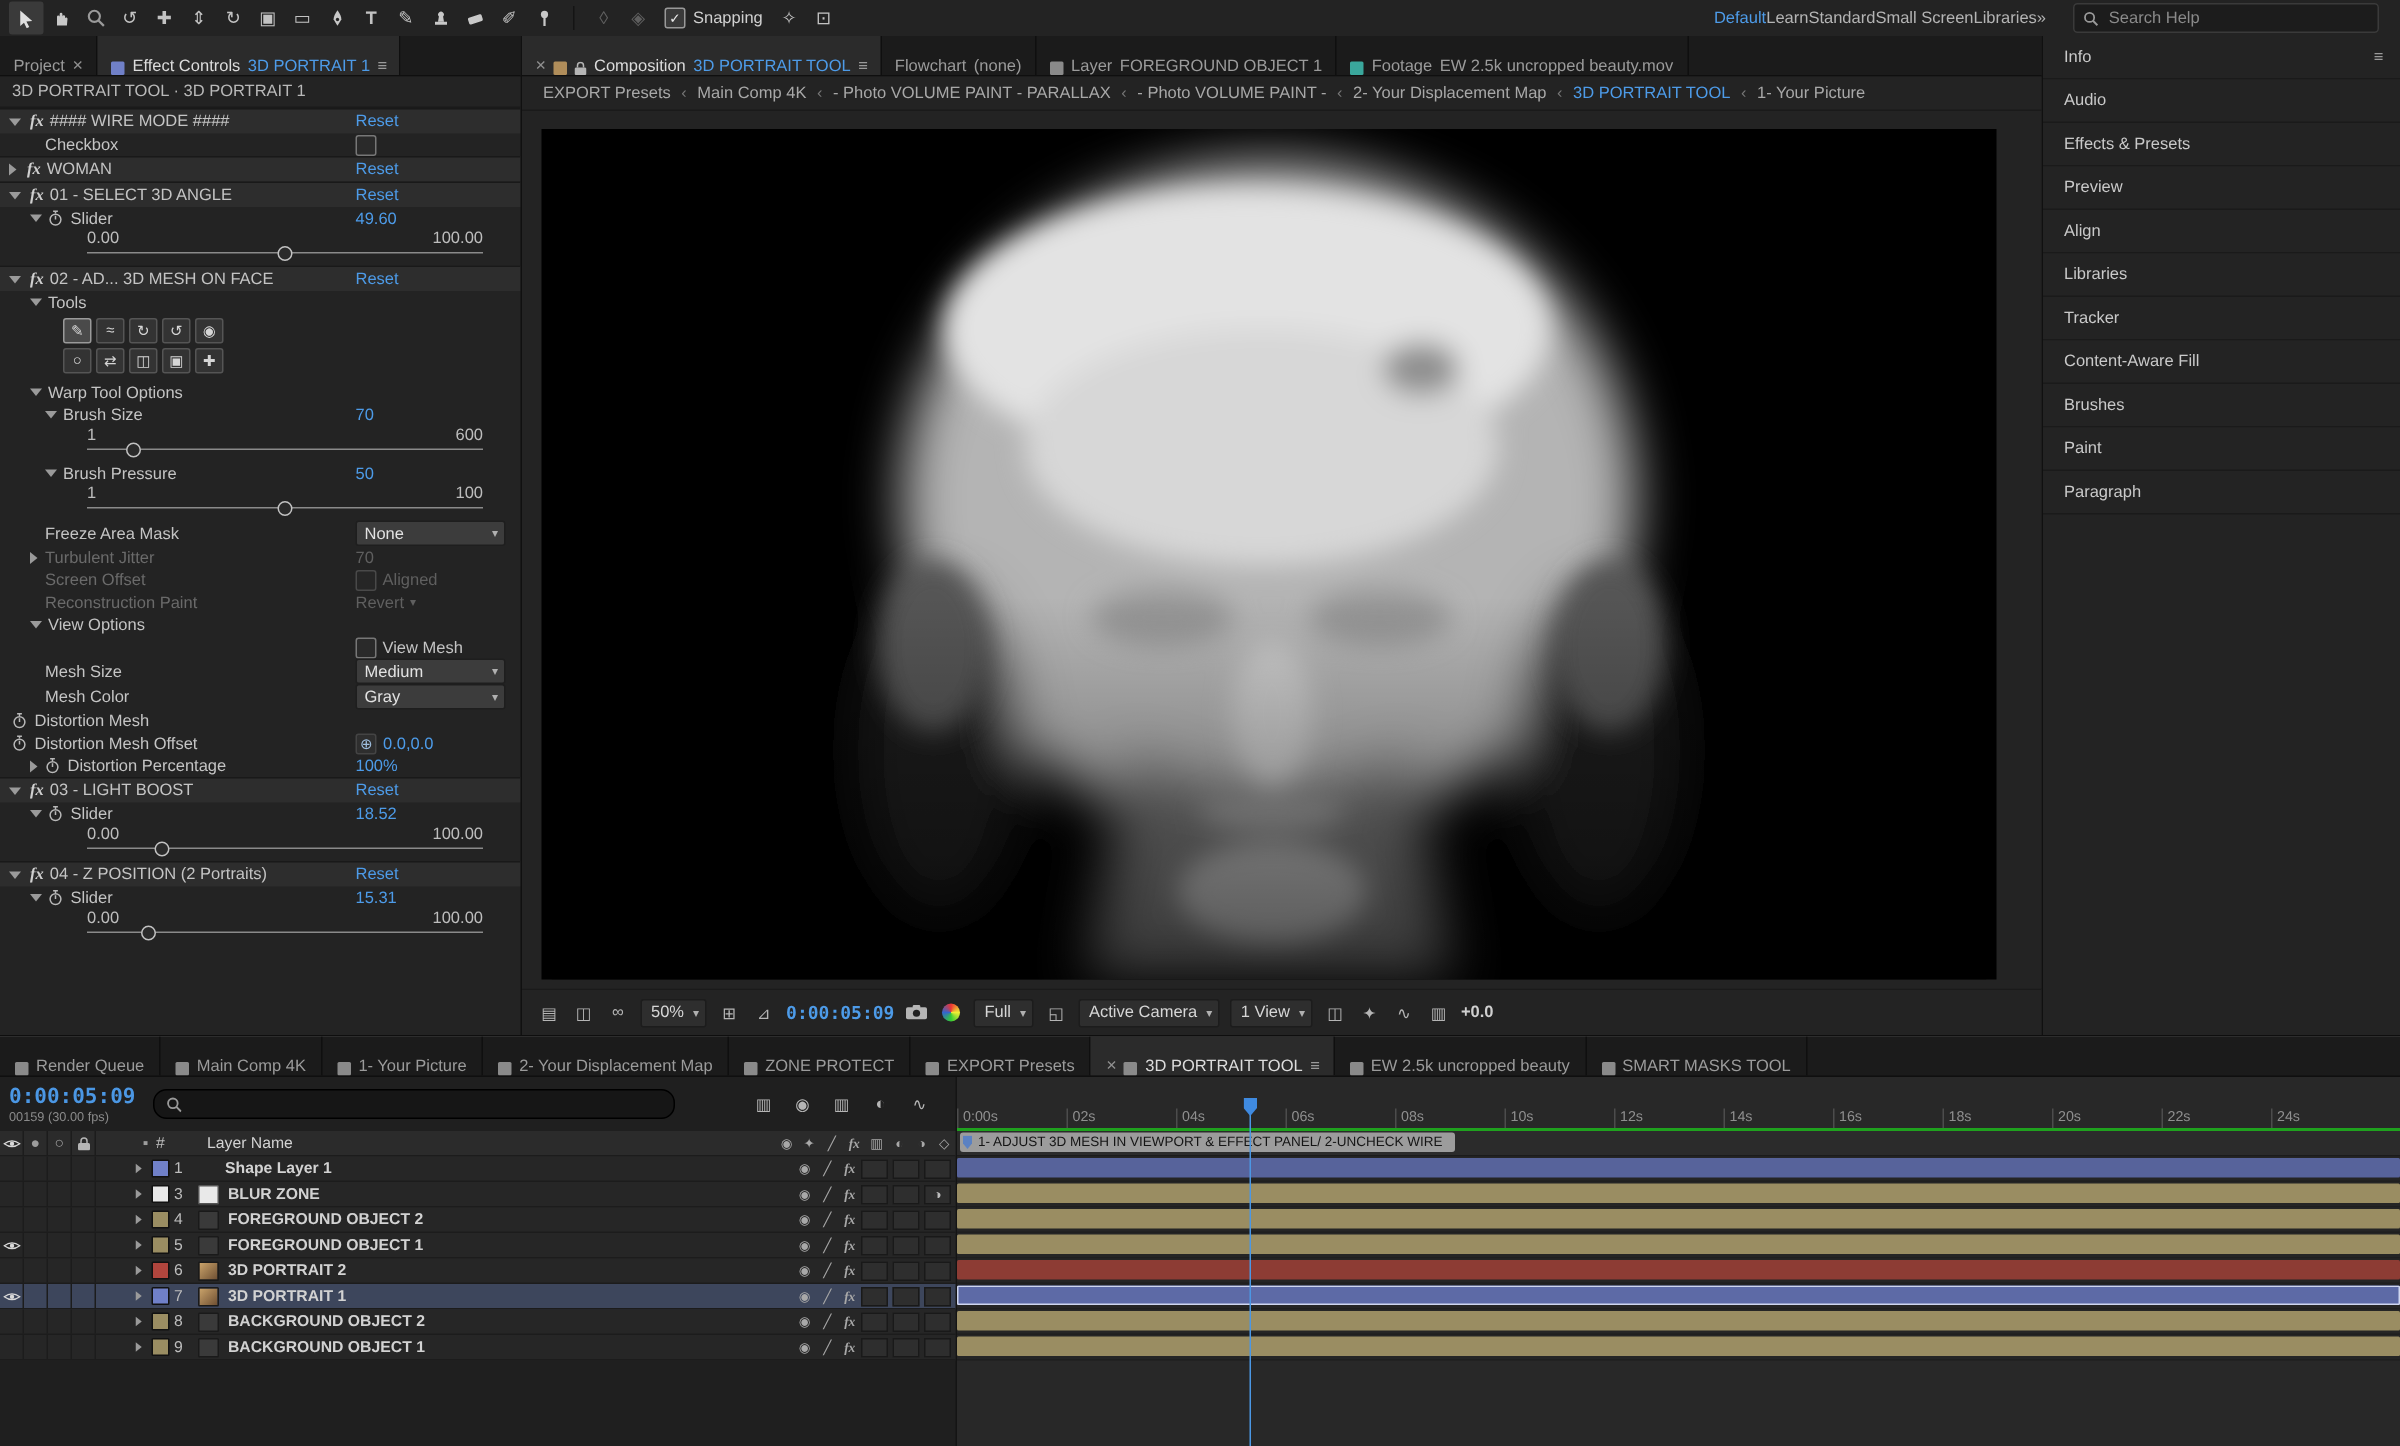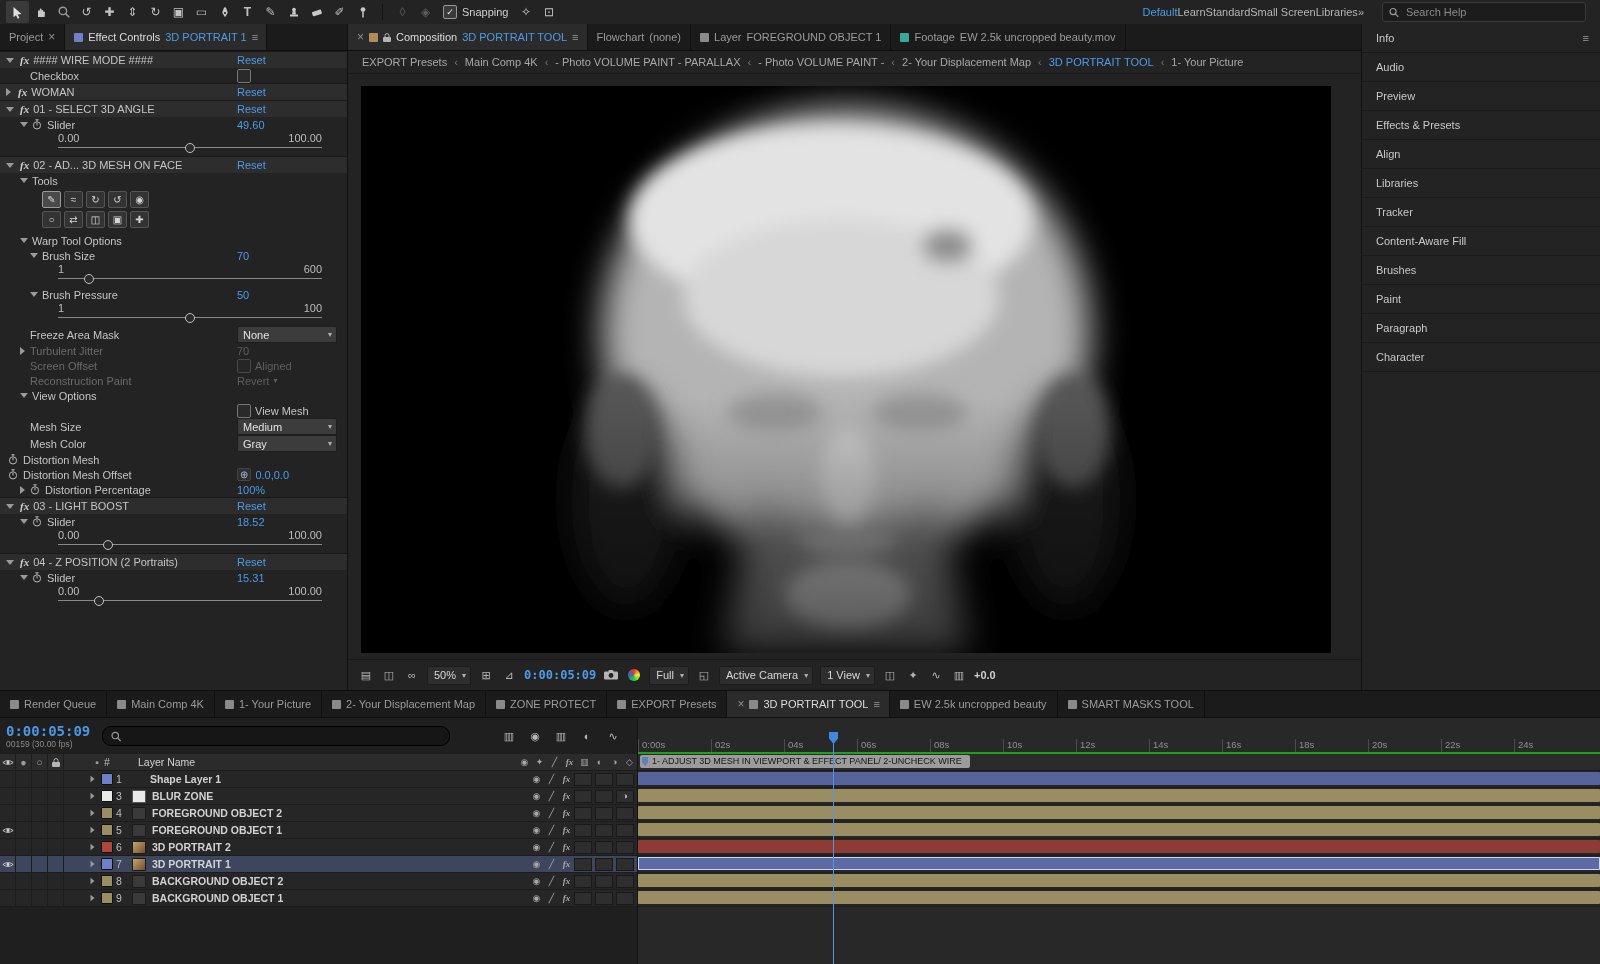--- a/index.html
+++ b/index.html
@@ -21,21 +21,21 @@
   .help-search{display:flex;align-items:center;gap:5px;background:#1c1c1c;border:1px solid #3a3a3a;border-radius:3px;height:18px;width:190px;margin:0 8px 0 18px;padding:0 6px;}
   .help-search input{background:transparent;border:none;outline:none;color:#cfcfcf;font-size:11px;width:100%;font-family:"Liberation Sans",sans-serif;}
   .help-search input::placeholder{color:#8a8a8a;}
   
   .main{position:absolute;top:24px;left:0;right:0;height:666px;display:flex;}
   .left-panel{width:347px;background:#232323;border-right:1px solid #101010;display:flex;flex-direction:column;}
   .center-panel{flex:1;background:#232323;border-right:1px solid #101010;display:flex;flex-direction:column;min-width:0;}
   .right-panel{width:238px;background:#232323;}
   
   .tabbar{display:flex;align-items:stretch;height:26px;background:#1b1b1b;border-bottom:1px solid #0f0f0f;font-size:11px;color:#9b9b9b;overflow:hidden;white-space:nowrap;}
-  .tab{display:flex;align-items:center;gap:5px;padding:0 9px;border-right:1px solid #0f0f0f;}
+  .tab{display:flex;align-items:flex-end;gap:5px;padding:0 9px;border-right:1px solid #0f0f0f;}
   .tab.active{background:#2b2b2b;color:#dcdcdc;}
   .close{color:#8f8f8f;font-size:12px;}
   .menu{color:#9a9a9a;font-size:11px;letter-spacing:-1px;}
   .sq{width:9px;height:9px;border-radius:1px;display:inline-block;background:#8a8a8a;}
   .ec-sq{background:#7080c8;}
   .comp-sq{background:#b08d5a;}
   .layer-sq{background:#8a8a8a;}
   .footage-sq{background:#3aa79c;}
   .tl-sq{background:#8a8a8a;}
   
@@ -259,20 +259,21 @@
           <span>Project</span>
           <span class="close">×</span>
         </div>
         <div class="tab active">
           <span class="sq ec-sq"></span>
           <span>Effect Controls</span>
           <span class="accent">3D PORTRAIT 1</span>
           <span class="menu">≡</span>
         </div>
       </div>
+      <div class="ec-subtitle">3D PORTRAIT TOOL · 3D PORTRAIT 1</div>
       <div class="ec-rows">
 
         <div class="erow hdr">
           <i class="tw dn"></i>
           <i class="fxb">fx</i>
           <span class="nm">#### WIRE MODE ####</span>
           <span class="val link">Reset</span>
         </div>
         <div class="erow">
           <span class="nm ind2">Checkbox</span>
@@ -610,48 +611,45 @@
 
     <div class="right-panel">
       <div class="rp-row">
           <span>Info</span>
           <span class="menu">≡</span>
         </div>
       <div class="rp-row">
           <span>Audio</span>
         </div>
       <div class="rp-row">
+          <span>Effects &amp; Presets</span>
+        </div>
+      <div class="rp-row">
           <span>Preview</span>
         </div>
       <div class="rp-row">
-          <span>Effects &amp; Presets</span>
-        </div>
-      <div class="rp-row">
           <span>Align</span>
         </div>
       <div class="rp-row">
           <span>Libraries</span>
         </div>
       <div class="rp-row">
           <span>Tracker</span>
         </div>
       <div class="rp-row">
           <span>Content-Aware Fill</span>
         </div>
       <div class="rp-row">
           <span>Brushes</span>
         </div>
       <div class="rp-row">
           <span>Paint</span>
         </div>
       <div class="rp-row">
           <span>Paragraph</span>
-        </div>
-      <div class="rp-row">
-          <span>Character</span>
         </div>
     </div>
   </div>
 
   <div class="bottom-panel">
     <div class="tabbar btabs">
       <div class="tab">
           <span class="sq tl-sq"></span>
           <span>Render Queue</span>
         </div>

